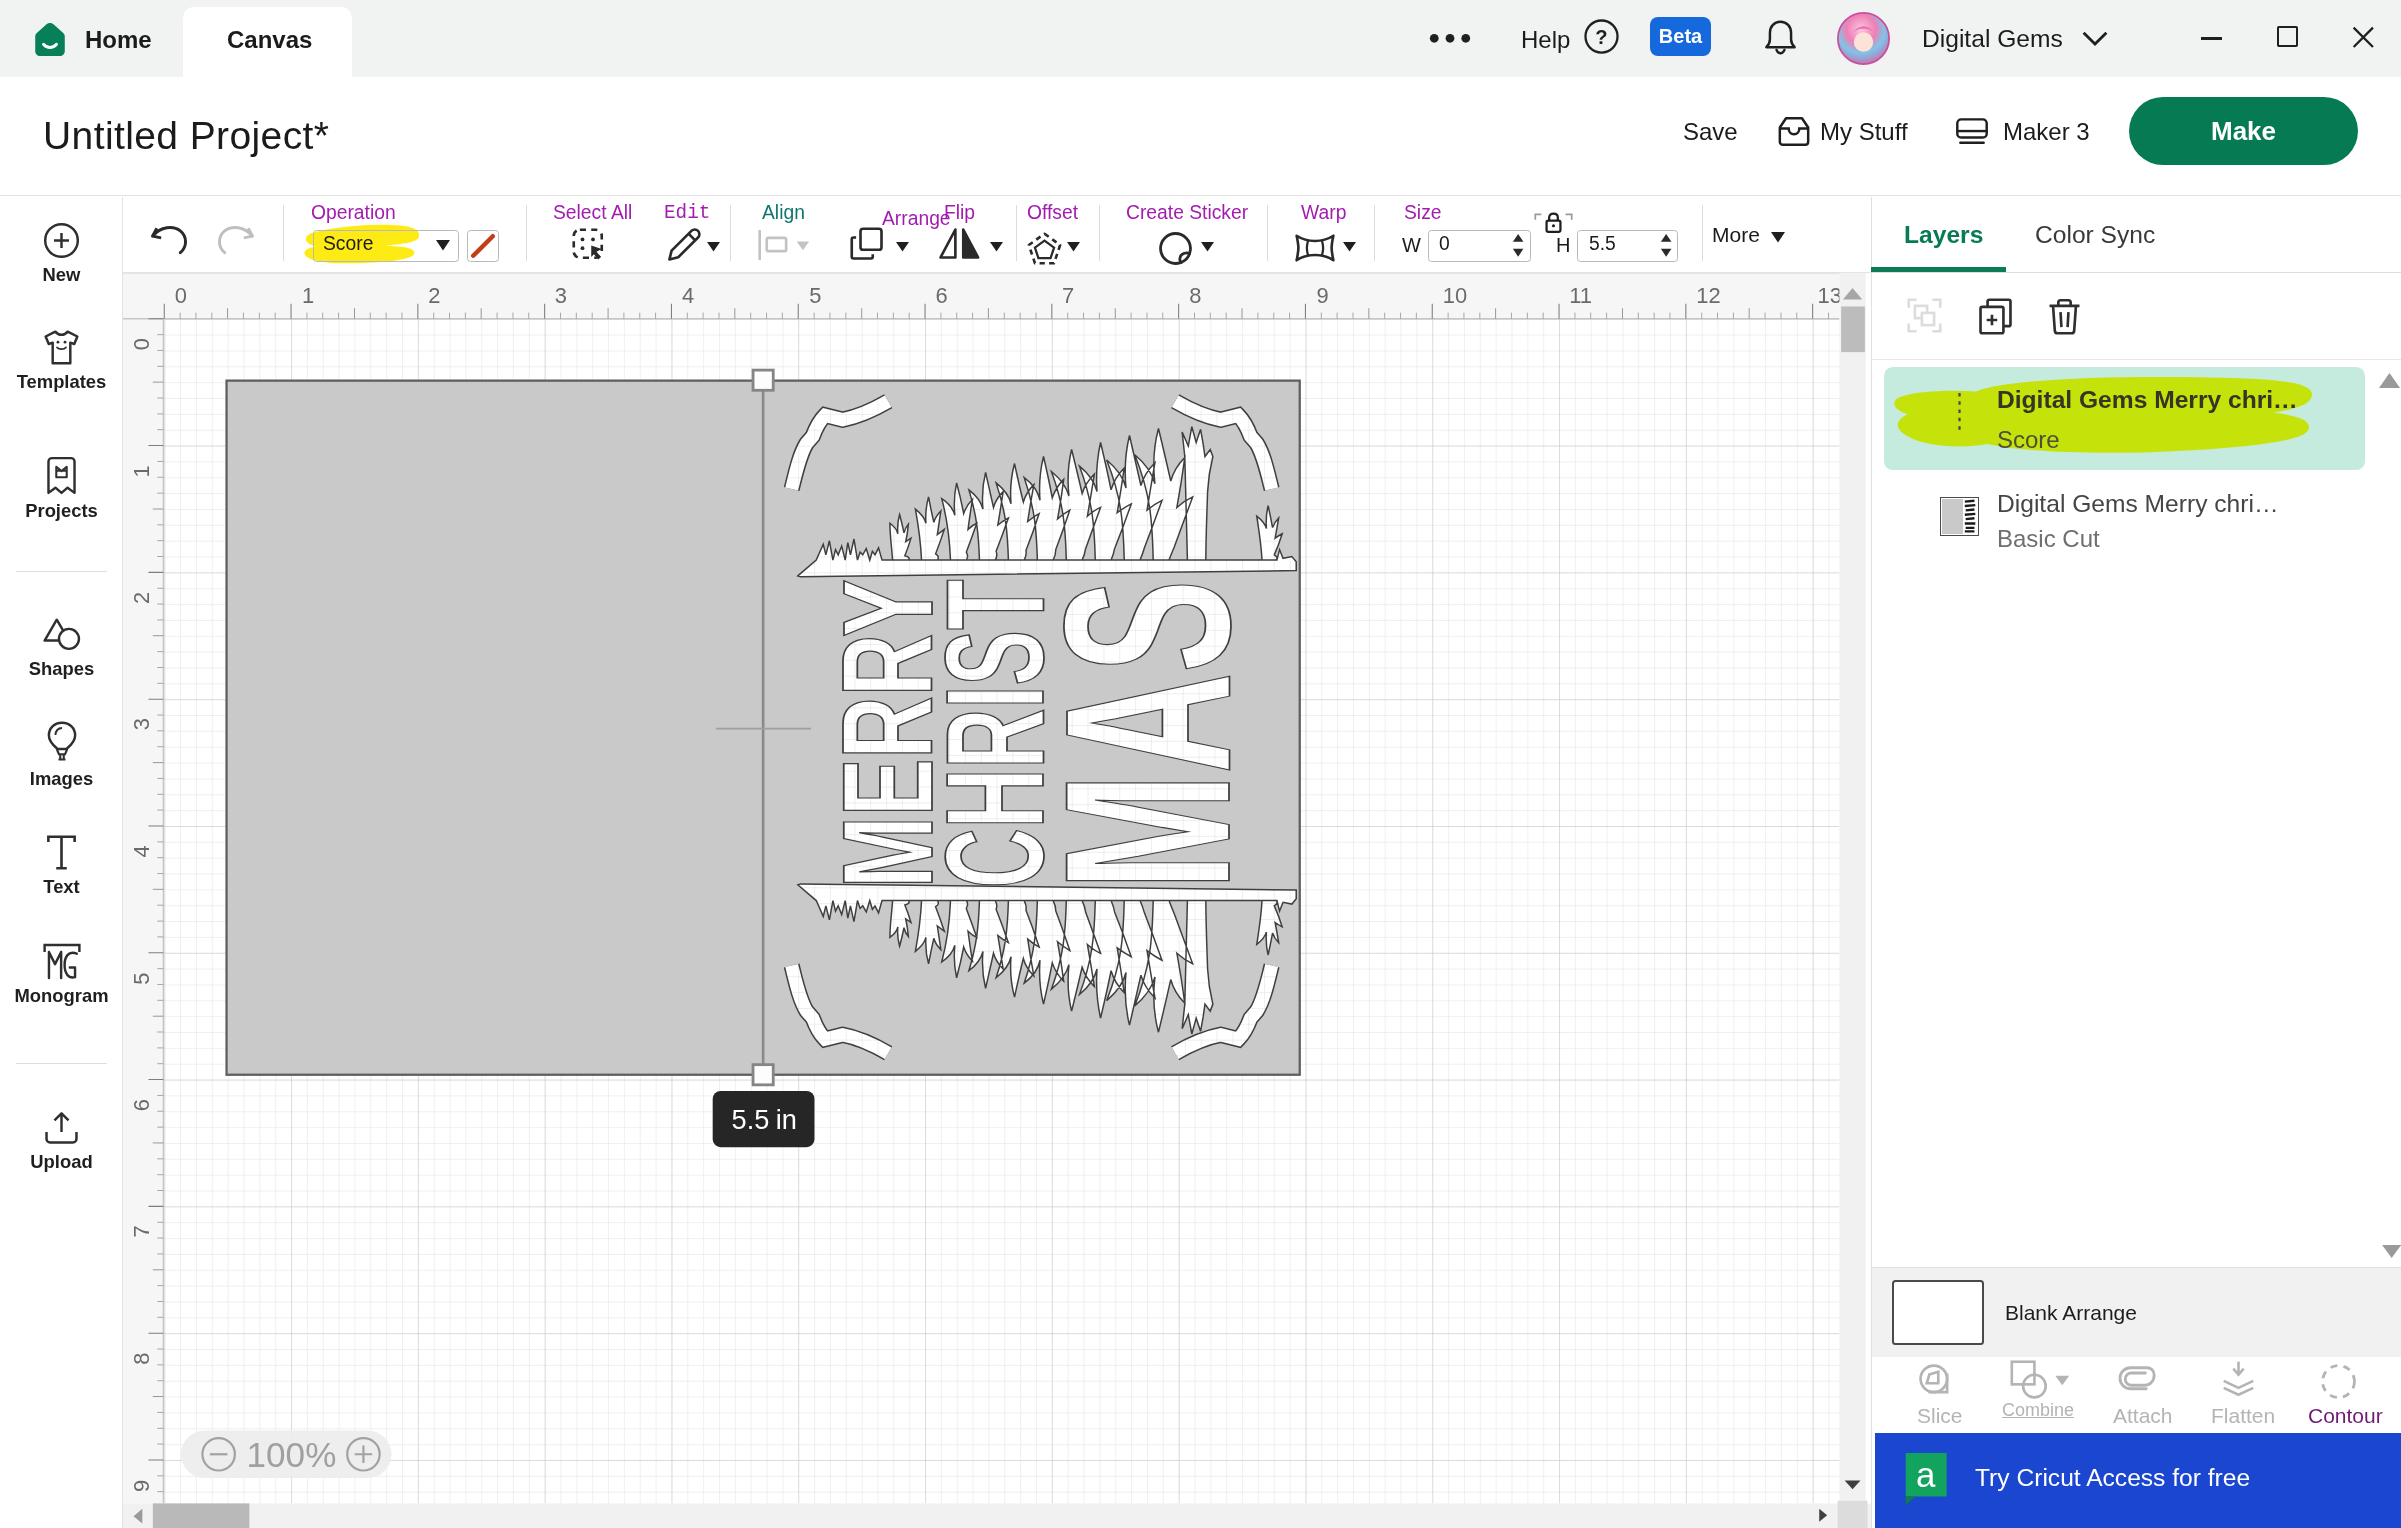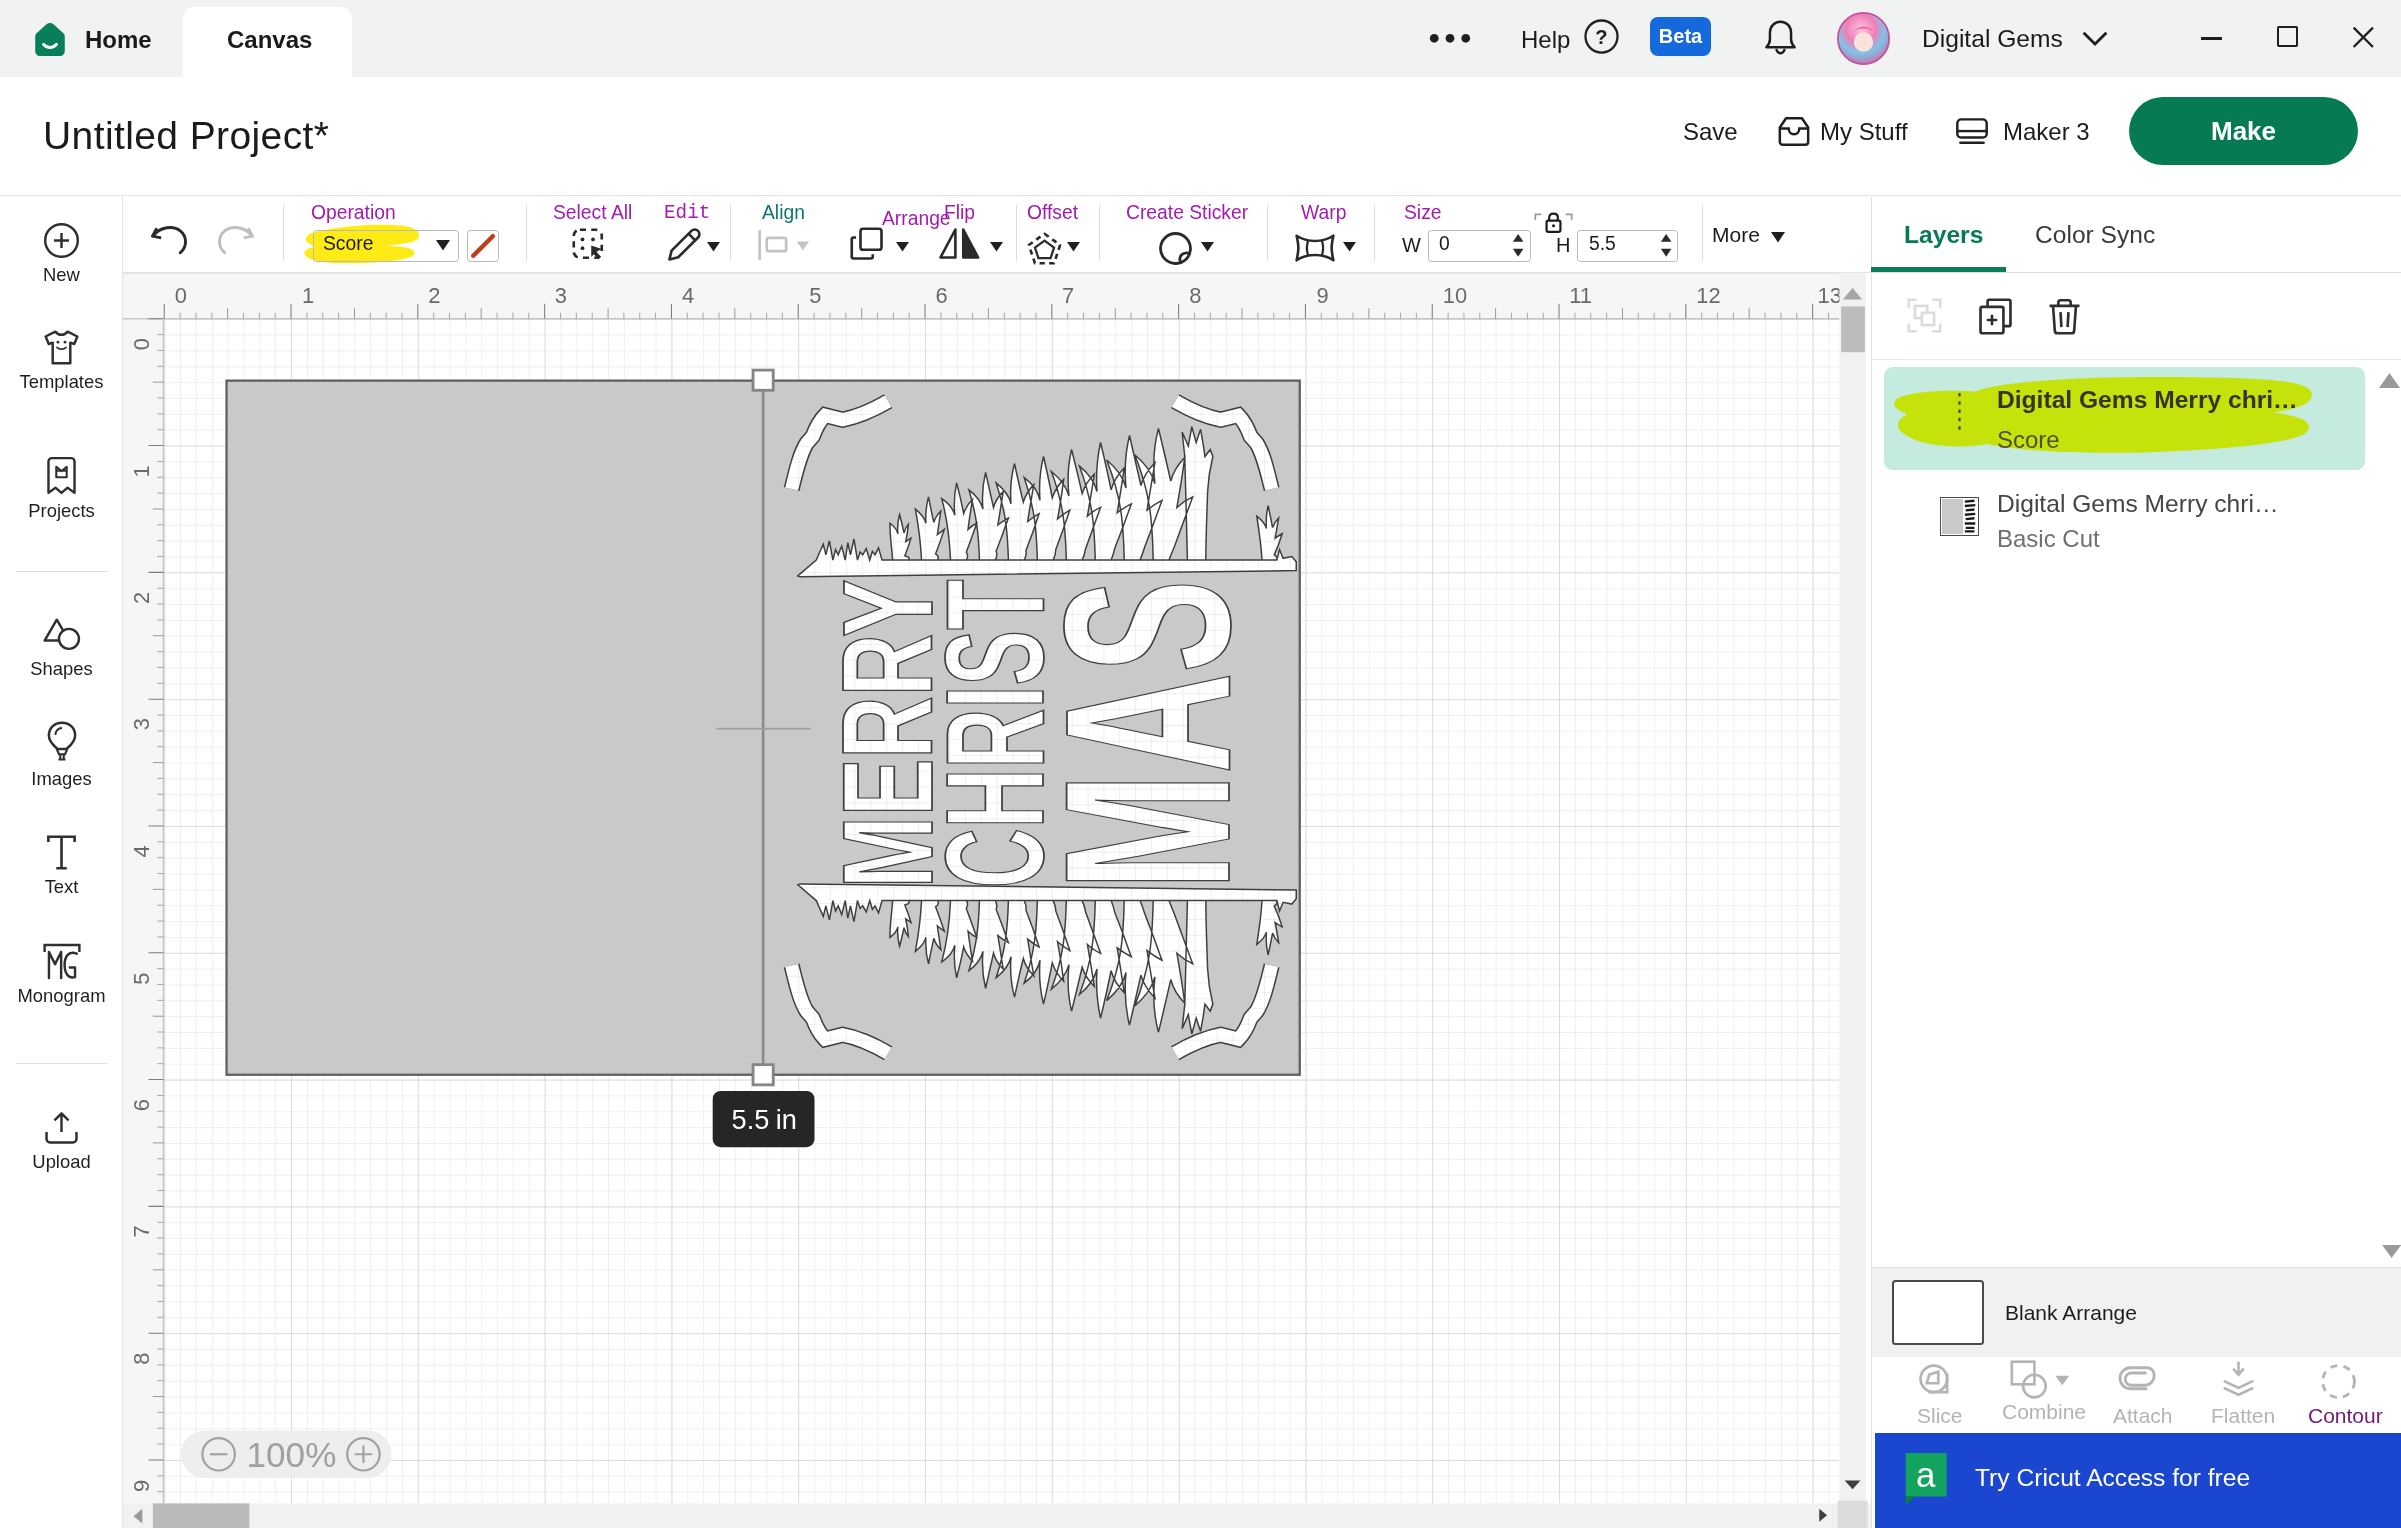--- a/index.html
+++ b/index.html
@@ -11,21 +11,21 @@
 #header { position:absolute; left:0; top:77px; width:2401px; height:119px; background:#fff; border-bottom:0.9px solid #e2e2e2; }
 #toolbar { position:absolute; left:123px; top:197px; width:2279px; height:76px; background:#fff; border-bottom:0.9px solid #e3e3e3; }
 #sidebar { position:absolute; left:0; top:197px; width:123px; height:1332px; background:#fff; border-right:0.9px solid #e4e4e4; }
 #canvas { position:absolute; left:123px; top:273px; width:1748px; height:1256px; background:#fff; }
 #rpanel { position:absolute; left:1871px; top:197px; width:530px; height:1332px; background:#fff; border-left:0.9px solid #e0e0e0; }
 .lbl { position:absolute; color:#1b1b1b; }
 .sep { position:absolute; width:0.9px; top:205px; height:56px; background:#dcdcdc; }
 .tool-label { position:absolute; top:202px; font-size:19.3px; color:#a21caf; white-space:nowrap; }
 .side-item { position:absolute; width:123px; text-align:center; }
 .side-item svg { display:block; margin:0 auto; }
-.side-item .t { font-size:18.4px; color:#1f1f1f; margin-top:5.3px; }
+.side-item .t { font-size:18.4px; color:#1f1f1f; margin-top:5.3px;font-weight:bold; }
 </style>
 </head>
 <body>
 <div id="topbar"></div>
 <div id="canvastab"></div>
 
 <svg class="abs" style="left:35px;top:23px" width="30" height="33" viewBox="0 0 34 38">
   <path d="M17 0 C18.6 0 20.1 0.6 21.3 1.7 L32.2 11.5 C33.35 12.55 34 14.05 34 15.6 L34 32.5 C34 35.5 31.5 38 28.5 38 L5.5 38 C2.5 38 0 35.5 0 32.5 L0 15.6 C0 14.05 0.65 12.55 1.8 11.5 L12.7 1.7 C13.9 0.6 15.4 0 17 0 Z" fill="#077f58"></path>
   <path d="M9.5 24.5 C11.6 27 14.1 28.3 17 28.3 C19.9 28.3 22.4 27 24.5 24.5" fill="none" stroke="#fff" stroke-width="3.4" stroke-linecap="round"></path>
 </svg>
@@ -436,21 +436,21 @@
   </g>
 </svg>
 <div class="lbl" style="left:1917px;top:1404px;font-size:21px;color:#b4b4b4;">Slice</div>
 <svg class="abs" style="left:2010px;top:1360px" width="61" height="40" viewBox="0 0 70 46">
   <g fill="none" stroke="#b4b4b4" stroke-width="3">
     <rect x="2" y="2" width="26" height="26"></rect>
     <circle cx="28" cy="30" r="13"></circle>
   </g>
   <path d="M52 18 L68 18 L60 29 Z" fill="#b4b4b4"></path>
 </svg>
-<div class="lbl" style="left:2002px;top:1400px;font-size:21px;color:#b4b4b4;">Combine</div>
+<div class="lbl" style="left:2002px;top:1400px;font-size:18px;color:#b4b4b4;text-decoration:underline;">Combine</div>
 <svg class="abs" style="left:2118px;top:1366px" width="39" height="28" viewBox="0 0 44 32">
   <path d="M31 8 L15 8 C11.1 8 8 11.1 8 15 C8 18.9 11.1 22 15 22 L30 22 C36.1 22 41 17.1 41 11 L41 10 C41 5.6 37.4 2 33 2 L14 2 C7.4 2 2 7.4 2 14 C2 20.6 7.4 26 14 26 L32 26" fill="none" stroke="#b4b4b4" stroke-width="3.2" stroke-linecap="round"></path>
 </svg>
 <div class="lbl" style="left:2113px;top:1404px;font-size:21px;color:#b4b4b4;">Attach</div>
 <svg class="abs" style="left:2220px;top:1360px" width="37" height="40" viewBox="0 0 42 46">
   <g fill="none" stroke="#b4b4b4" stroke-width="3">
     <path d="M21 2 L21 16 M15 10 L21 17 L27 10"></path>
     <path d="M4 24 L21 32 L38 24 M4 32 L21 40 L38 32"></path>
   </g>
 </svg>

